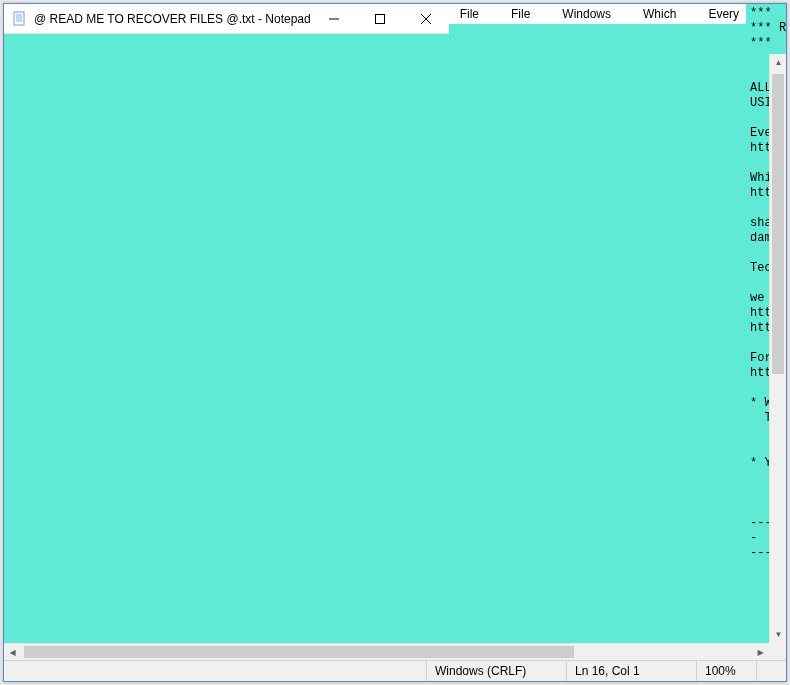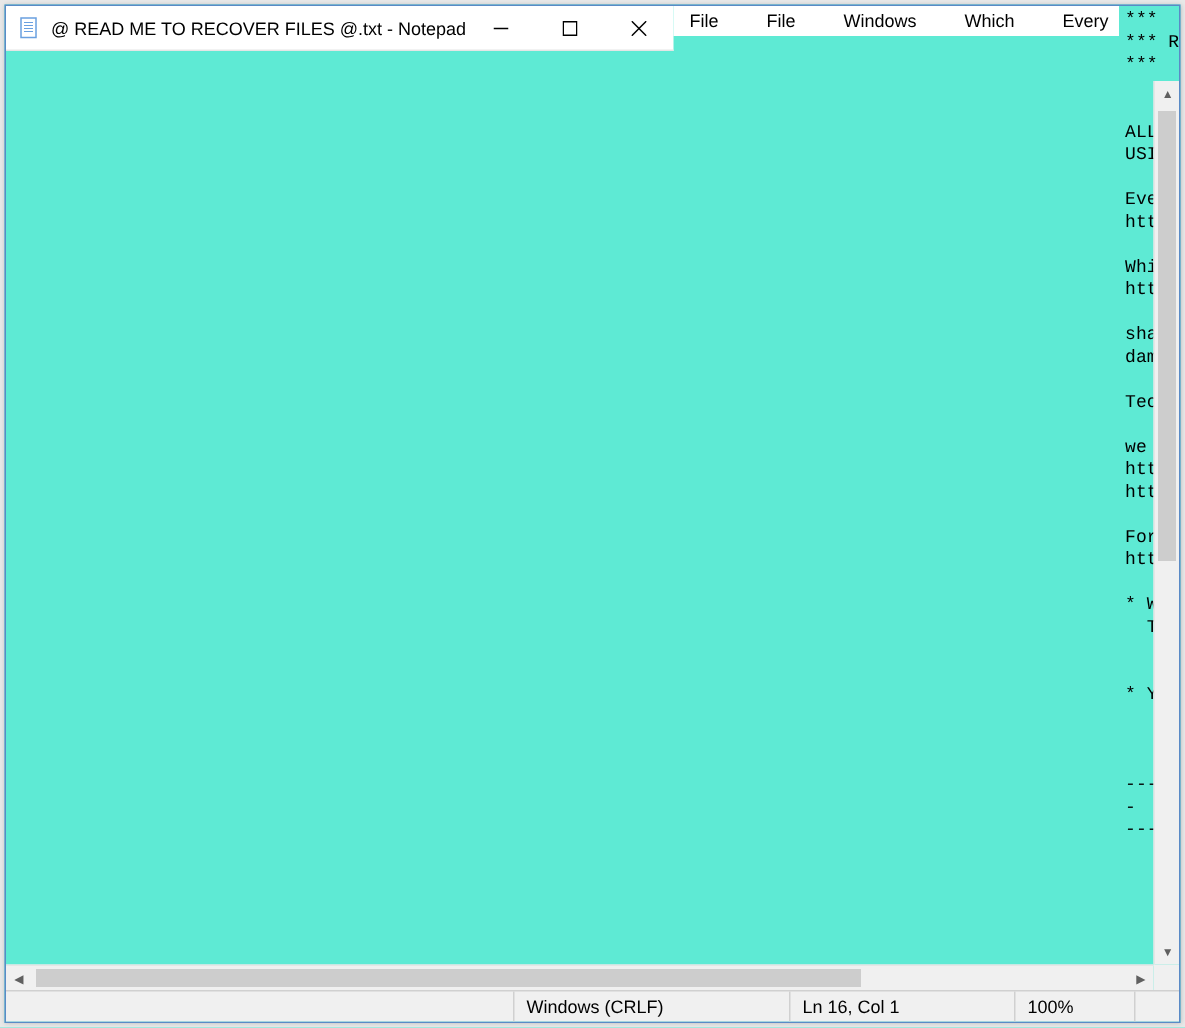--- a/index.html
+++ b/index.html
@@ -148,33 +148,32 @@
       position: absolute;
       bottom: 0;
       left: 0;
       right: 0;
       height: 21px;
       background: #f0f0f0;
       border-top: 1px solid #d0d0d0;
       display: flex;
       font-size: 12px;
       align-items: center;
-      gap: 20px;
     }
     .status-spacer { flex: 1; }
     .status-cell {
       padding: 0 8px;
       border-left: 1px solid #d0d0d0;
       height: 100%;
       display: flex;
       align-items: center;
       min-width: 100px;
     }
     .status-cell.enc { min-width: 140px; }
-    .status-cell.pos { min-width: 130px; margin-left: 24px; }
+    .status-cell.pos { min-width: 130px; }
     .status-cell.zoom { min-width: 60px; }
     .status-cell.last { min-width: 30px; }
   </style>
 </head>
 <body>
 
 <div class="window">
   <div class="titlebar">
     <span class="titlebar-icon">
       <svg width="16" height="16" viewBox="0 0 16 16">

